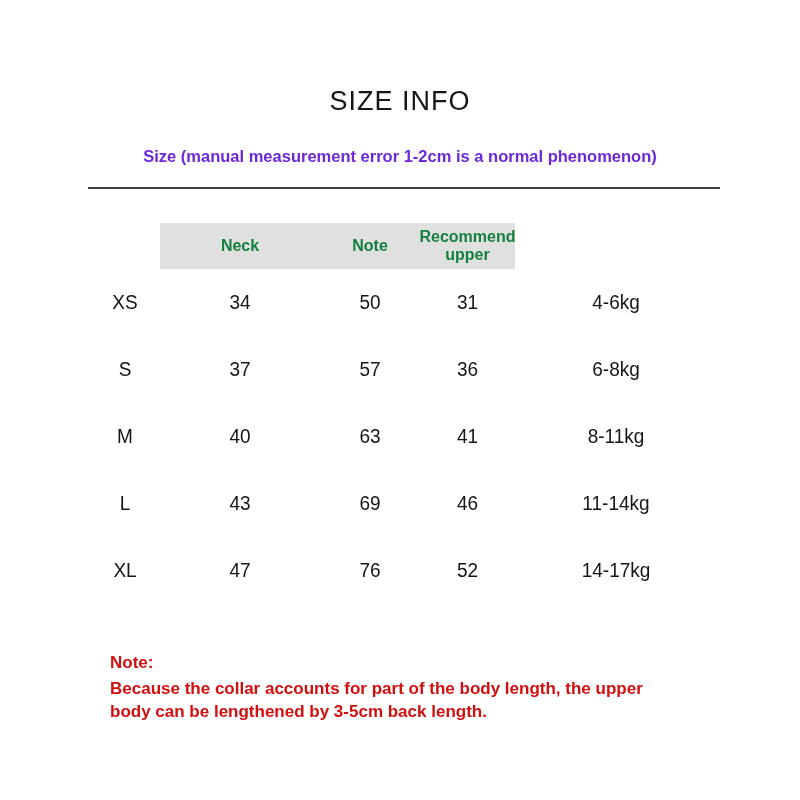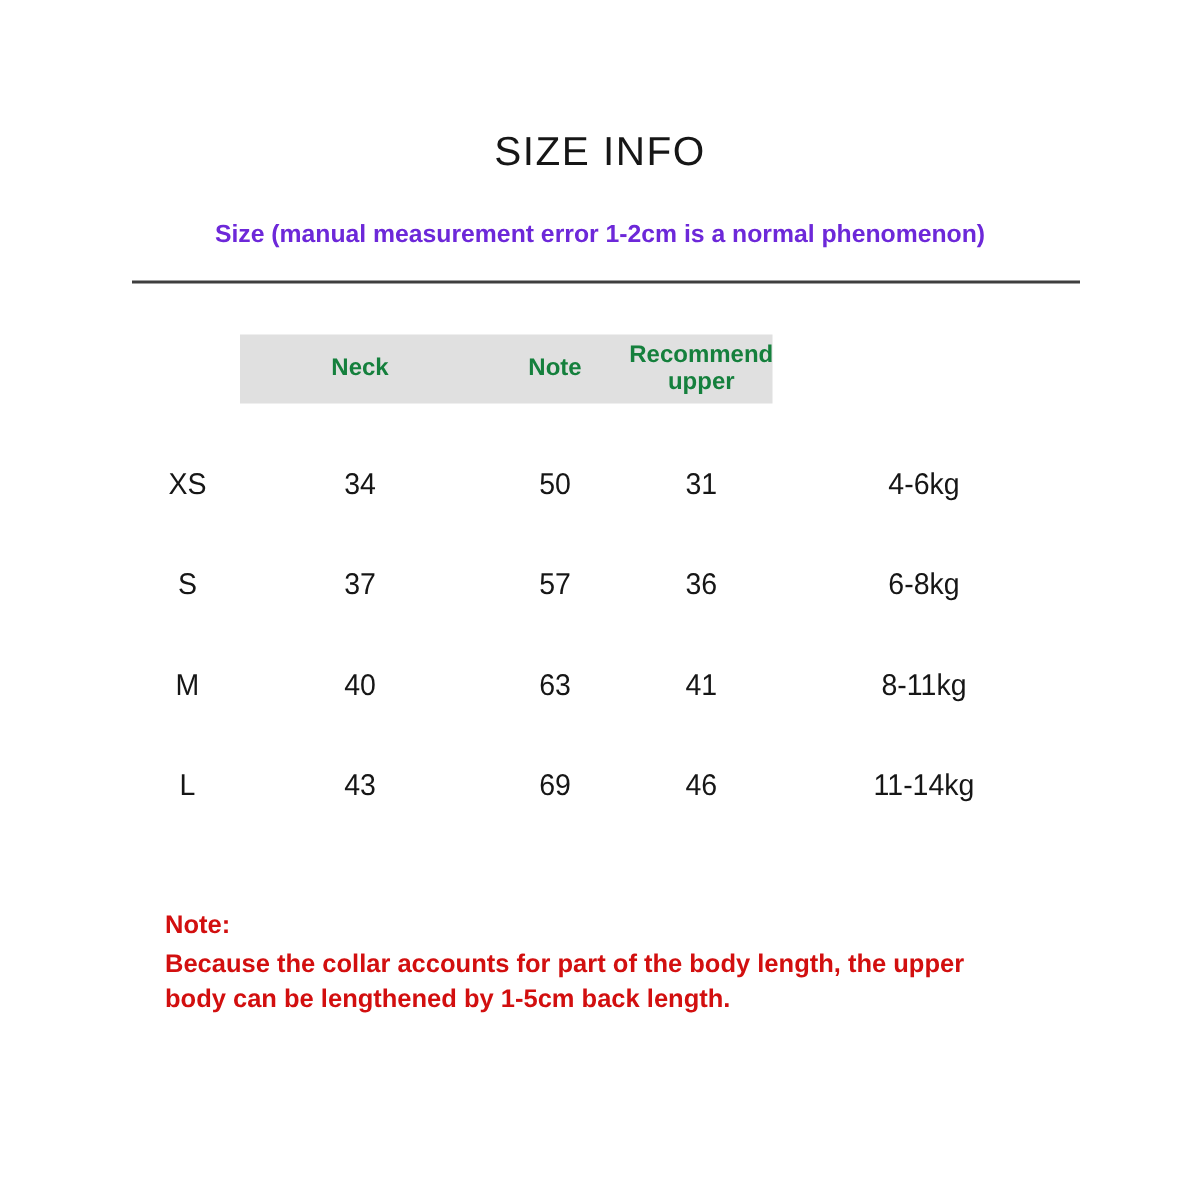--- a/index.html
+++ b/index.html
@@ -68,21 +68,20 @@
   }
   .thead-row .size-col {
     background: transparent;
   }
   .thead-row .wrap span {
     display: inline-block;
     max-width: 125px;
     text-align: center;
   }
   .tbody {
-    padding-top: 21px;
   }
   .data-row {
     height: 67px;
   }
   .data-row .cell {
     text-align: center;
     font-size: 20px;
     color: #161616;
     transform: scaleX(0.95);
   }
@@ -151,22 +150,29 @@
       </div>
 
       <div class="trow data-row">
         <div class="cell">L</div>
         <div class="cell">43</div>
         <div class="cell">69</div>
         <div class="cell">46</div>
         <div class="cell">11-14kg</div>
       </div>
 
+      <div class="trow data-row">
+        <div class="cell">XL</div>
+        <div class="cell">47</div>
+        <div class="cell">76</div>
+        <div class="cell">52</div>
+        <div class="cell">14-17kg</div>
+      </div>
 
     </div>
   </div>
 
   <div class="note-block" style="color: rgb(210, 15, 15); margin-top: 48px;">
     <div class="note-label">Note:</div>
-    <div class="note-text">Because the collar accounts for part of the body length, the upper body can be lengthened by 1-5cm back length.</div>
+    <div class="note-text">Because the collar accounts for part of the body length, the upper body can be lengthened by 3-5cm back length.</div>
   </div>
 
 </div>
 
 </body></html>

